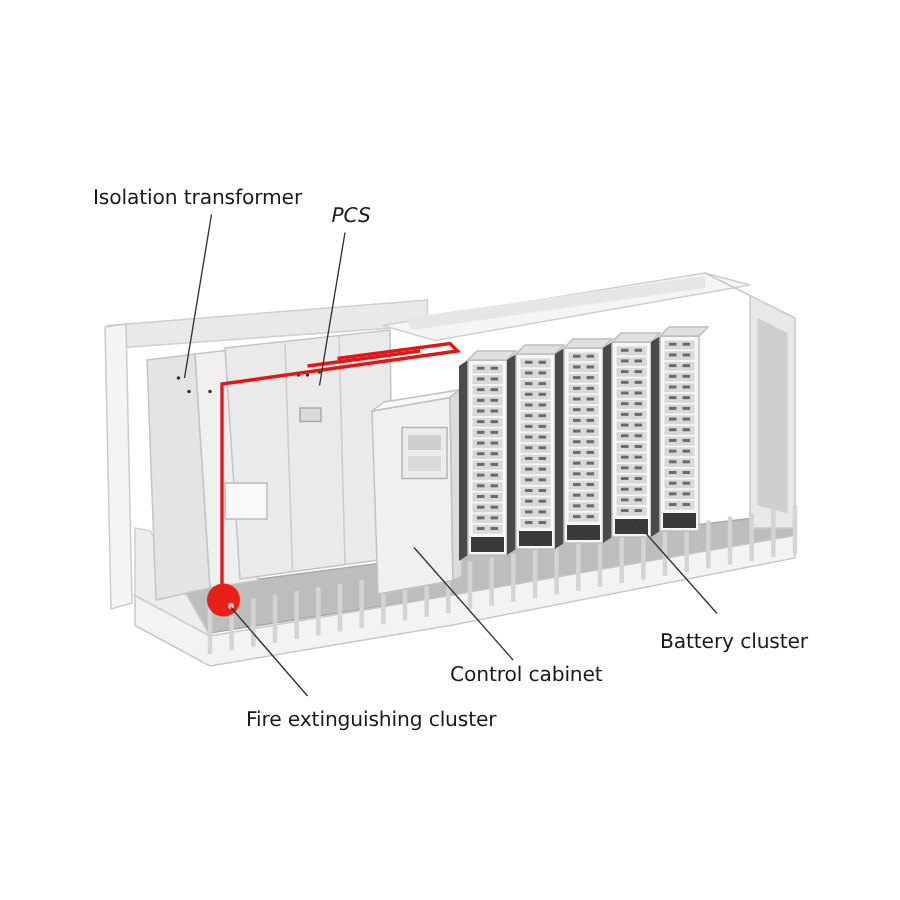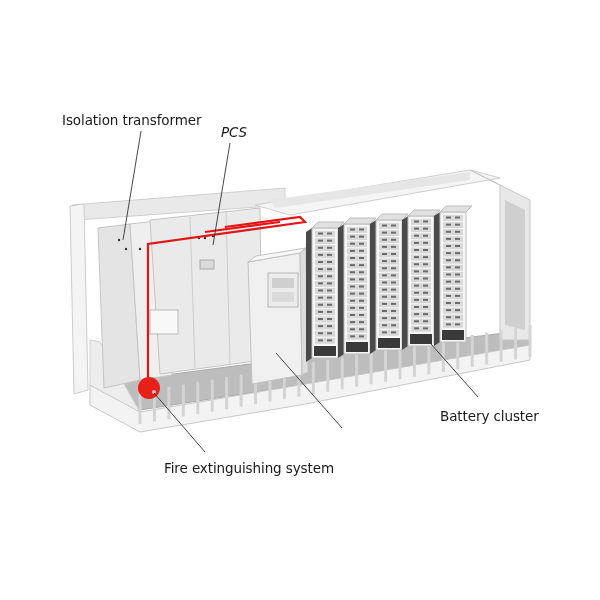--- a/index.html
+++ b/index.html
@@ -1,18 +1,18 @@
 <!DOCTYPE html>
 <html><head>
 <meta charset="utf-8">
 <style>
   html, body { margin:0; padding:0; background:#ffffff; }
   body { width:600px; height:600px; position:relative; overflow:hidden;
          font-family:"DejaVu Sans", "Liberation Sans", sans-serif; }
-  #stage { position:absolute; left:0; top:0; width:600px; height:480px;border-radius:21px; }
+  #stage { position:absolute; left:0; top:12px; width:600px; height:480px;border-radius:21px; }
   .label { position:absolute; font-size:13.5px; color:#1a1a1a; white-space:nowrap; letter-spacing:-0.1px; }
   svg { position:absolute; left:0; top:0; }
 </style>
 </head>
 <body>
 
 <div id="stage">
   <svg id="art" width="600" height="600" viewBox="0 0 600 600">
 
     <g>
@@ -377,14 +377,15 @@
         <line x1="230" y1="143" x2="213" y2="245" stroke="#333333" stroke-width="0.9"></line>
         <line x1="423" y1="335" x2="478" y2="397" stroke="#333333" stroke-width="0.9"></line>
         <line x1="276" y1="353" x2="342" y2="428" stroke="#333333" stroke-width="0.9"></line>
         <line x1="154" y1="393" x2="205" y2="452" stroke="#333333" stroke-width="0.9"></line>
       </g>
   </svg>
 
   <div class="label" style="left:62px;top:112px;">Isolation transformer</div>
   <div class="label" style="left:221px;top:124px;font-style:italic;">PCS</div>
   <div class="label" style="left:440px;top:408px;text-align:right;">Battery cluster</div>
-  <div class="label" style="left:164px;top:460px;">Fire extinguishing system</div>
+  <div class="label" style="left:300px;top:430px;">Control cabinet</div>
+  <div class="label" style="left:164px;top:460px;">Fire extinguishing cluster</div>
 </div>
 
 </body></html>

